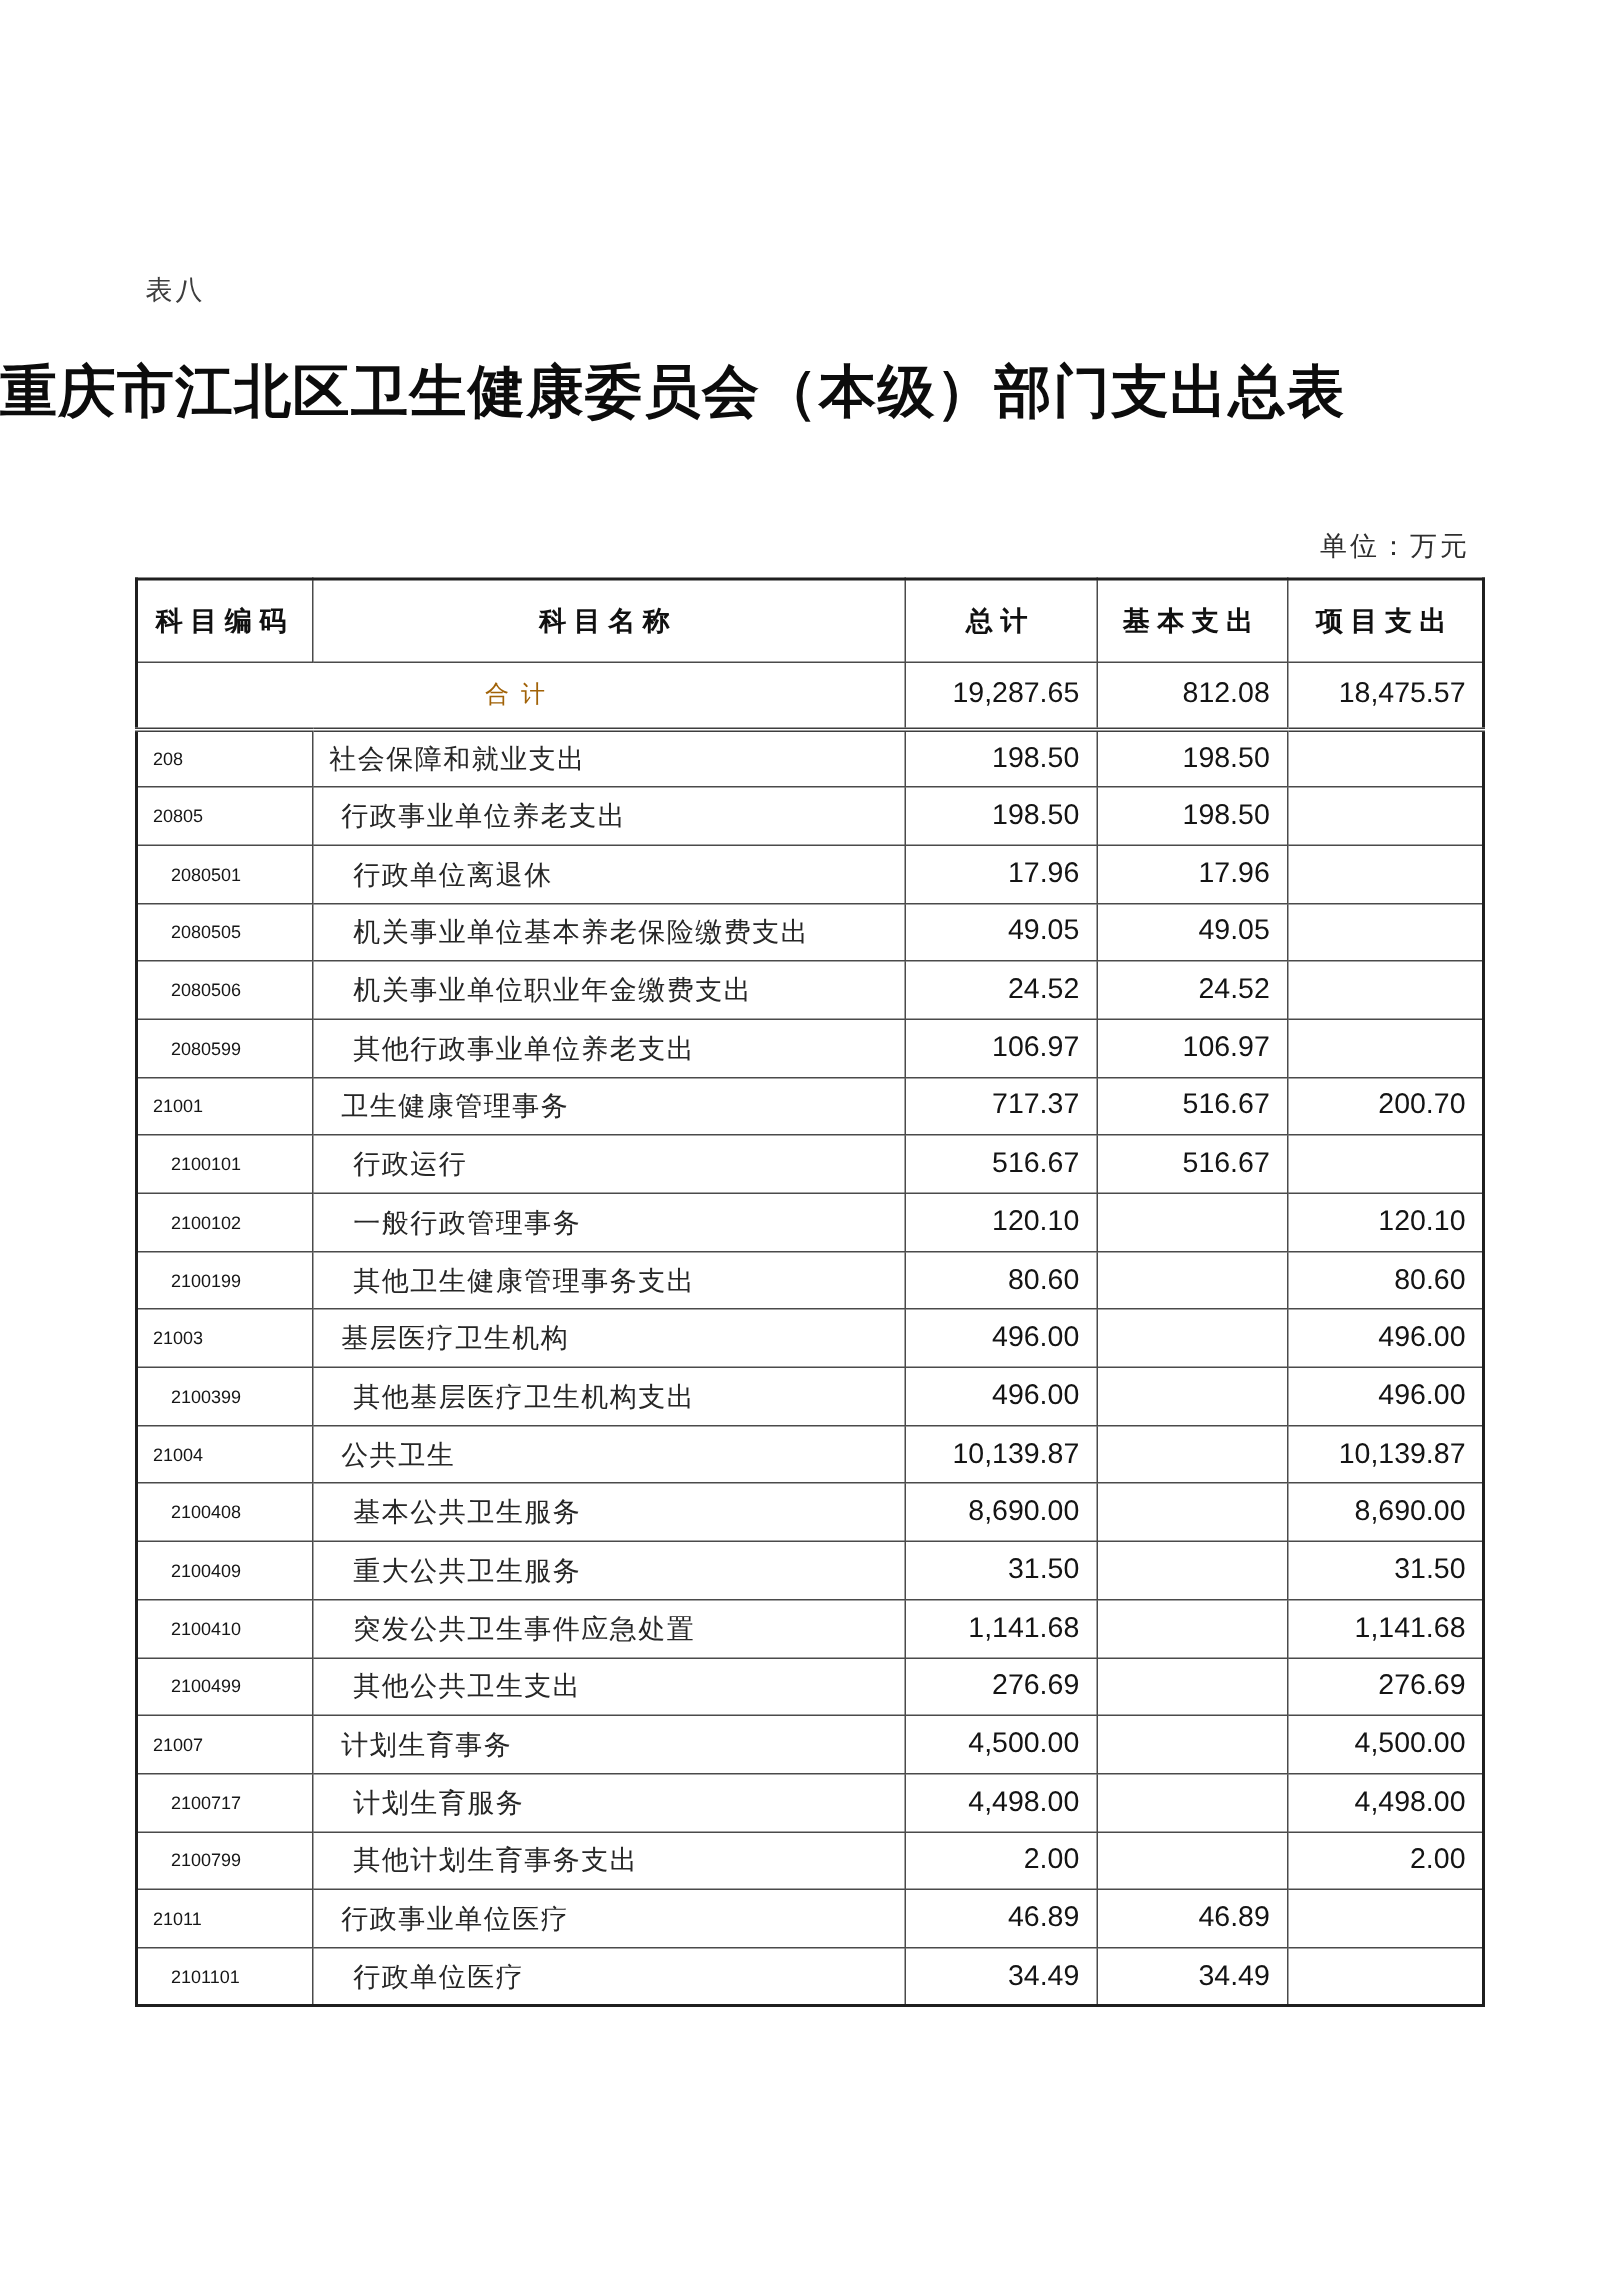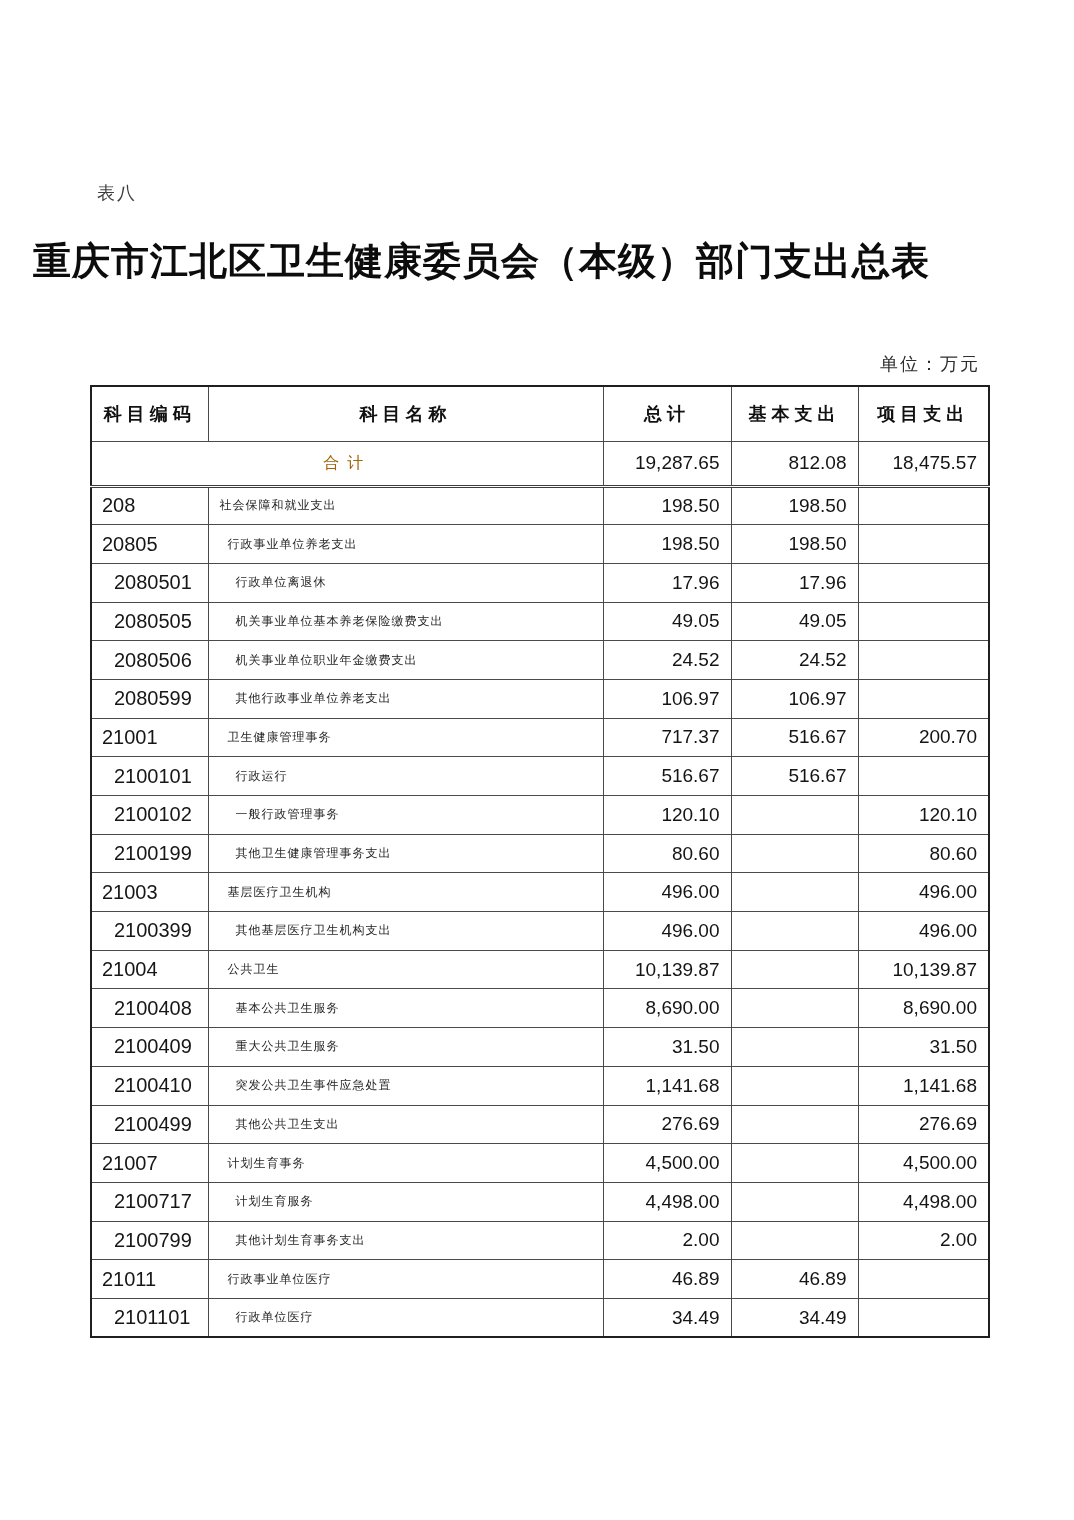--- a/index.html
+++ b/index.html
@@ -17,21 +17,20 @@
     font-size: 18px; color: #3d3d3d; letter-spacing: 2px;
     font-family: "Liberation Serif", serif;
   }
   .doc-title {
     position: absolute; left: 0; top: 236px; width: 850px;
     text-align: center;
     font-size: 38px; font-weight: bold; color: #0c0c0c;
     font-family: "Liberation Serif", serif;
     letter-spacing: 1px;
     white-space: nowrap;
-    padding-left: 33px;
   }
   .unit-note {
     position: absolute; left: 90px; top: 352px; width: 890px;
     text-align: right;
     font-size: 18px; color: #2e2e2e; letter-spacing: 2px;
   }
 
   table.budget {
     position: absolute; left: 90px; top: 385px;
     border-collapse: collapse; table-layout: fixed;
@@ -59,26 +58,26 @@
   }
   tr.total-row { height: 45px; }
   tr.total-row td.merged {
     text-align: center; font-size: 16px; letter-spacing: 8px;
     color: #a16207;
   }
   tbody tr.data-row { height: 38.7px; }
 
   td.code {
     font-family: "Liberation Sans", sans-serif;
-    font-size: 20px; text-align: left; padding-left: 10px;
+    font-size: 12px; text-align: left; padding-left: 10px;
     color: #161616;
   }
   td.name {
     font-family: "Liberation Serif", serif;
-    font-size: 12px; text-align: left; padding-left: 11px;
+    font-size: 18px; text-align: left; padding-left: 11px;
     color: #262626; letter-spacing: 1px;
   }
   td.num {
     font-family: "Liberation Sans", sans-serif;
     font-size: 19px; text-align: right; padding-right: 11px;
     color: #141414;
   }
   tr.lvl2 td.code { }
   tr.lvl3 td.code { padding-left: 22px; }
   tr.lvl2 td.name { padding-left: 19px; }

